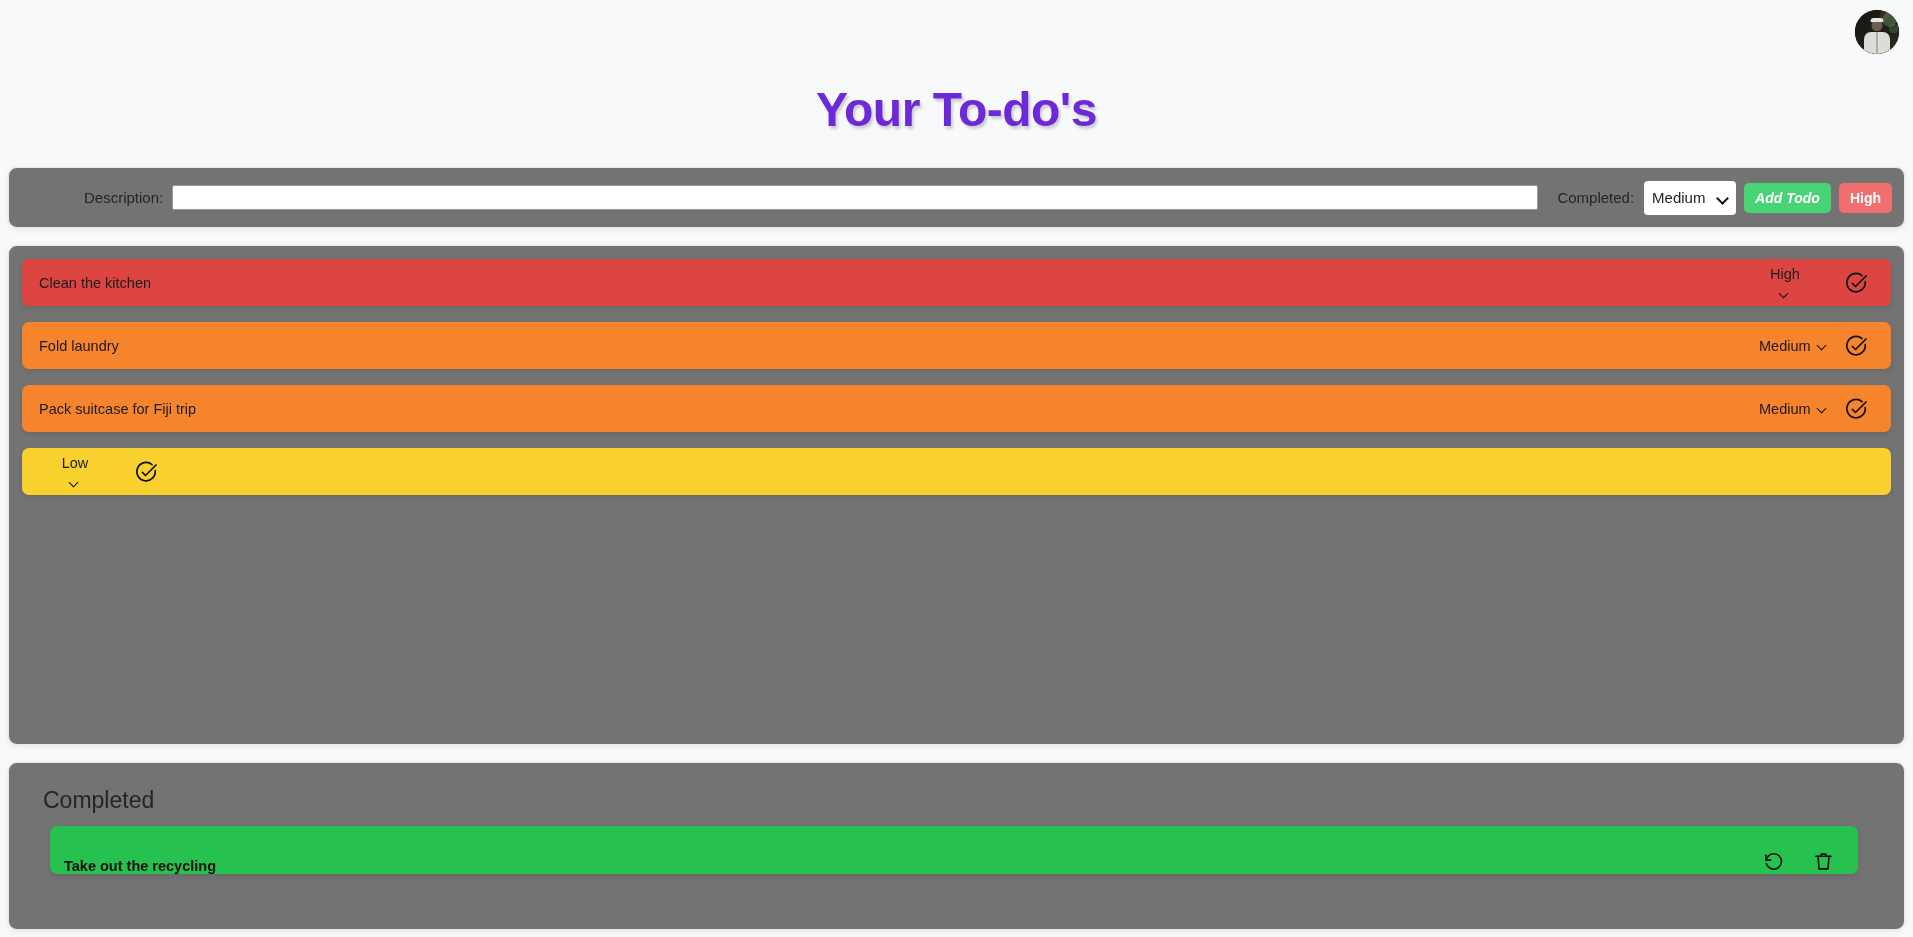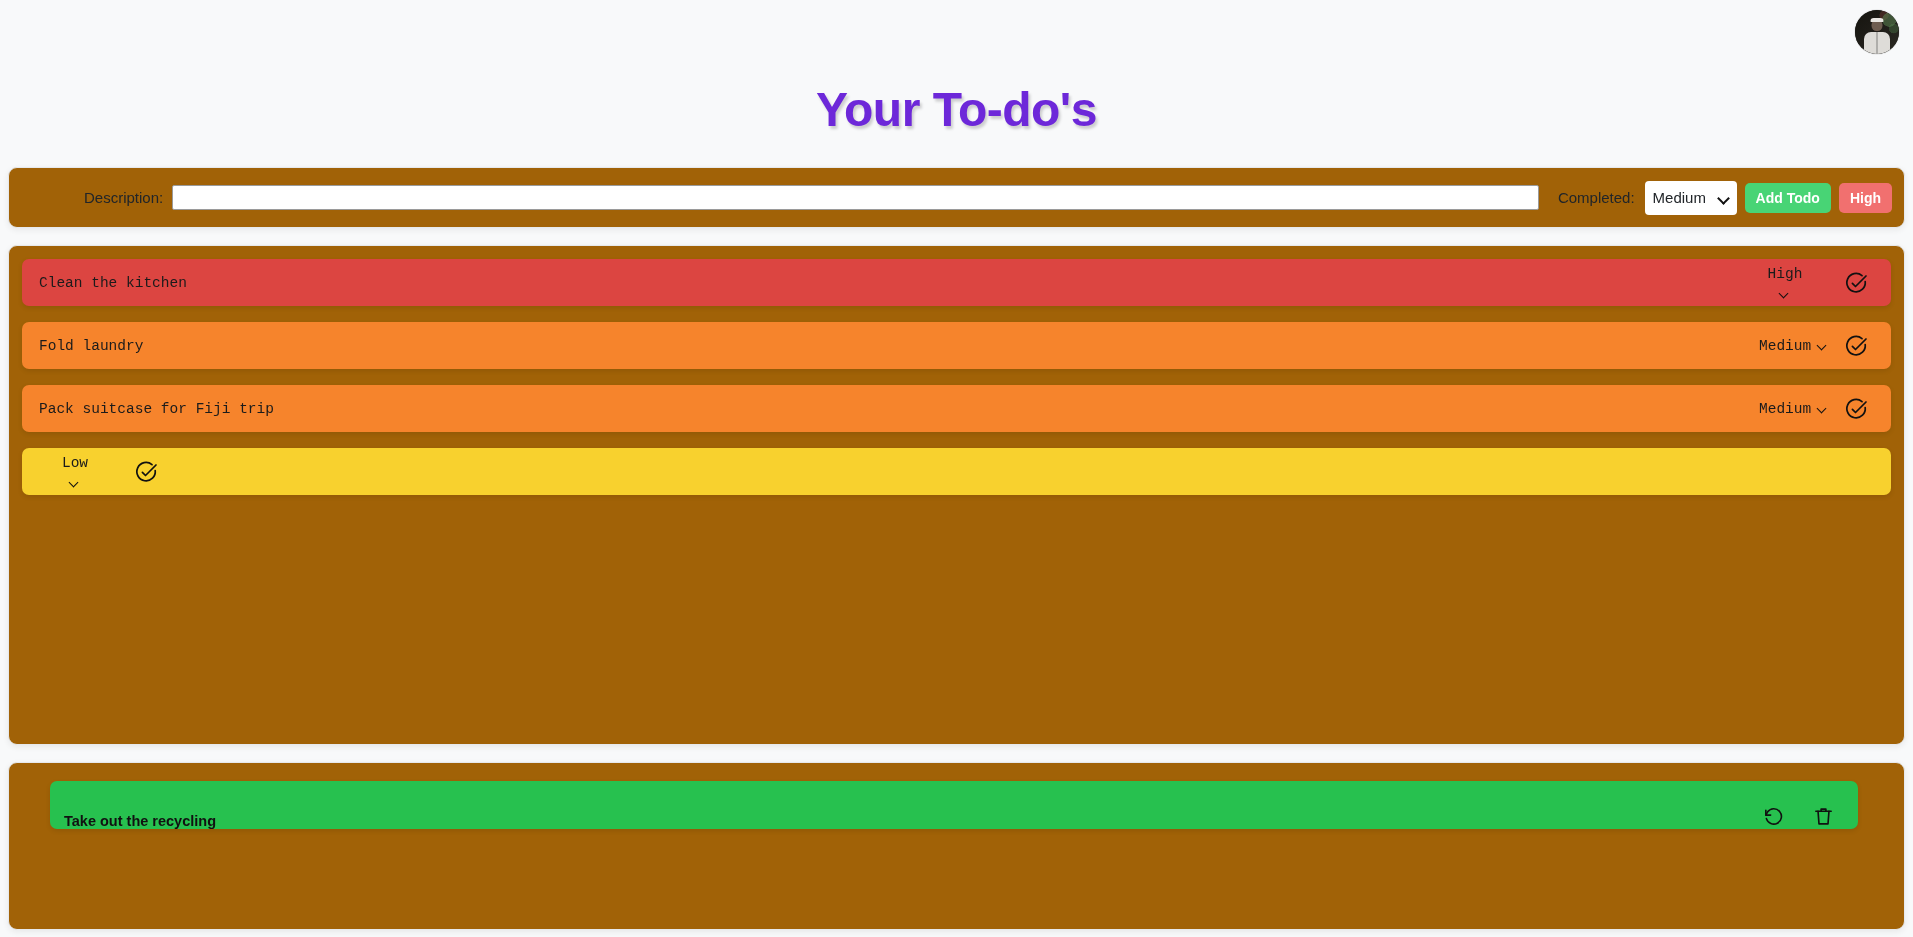--- a/index.html
+++ b/index.html
@@ -80,21 +80,21 @@
     font-size: 48px;
     font-weight: 700;
     color: #6d28d9;
     letter-spacing: -0.5px;
     text-shadow: 2px 3px 3px rgba(0,0,0,0.18);
   }
 
   
   .card {
     position: absolute;
-    background: #a16207;
+    background: #737373;
     border: 1px solid #e7e9ec;
     border-radius: 9px;
     box-shadow: 0 2px 6px rgba(0,0,0,0.07);
   }
 
   
   .form-card {
     left: 8px; top: 167px;
     width: 1897px; height: 61px;
     display: flex;
@@ -167,39 +167,38 @@
     border: none;
     border-radius: 5px;
     color: #ffffff;
     font-family: "Liberation Sans", sans-serif;
     font-size: 14px;
     font-weight: 700;
     padding: 0 11px;
     cursor: pointer;
     white-space: nowrap;
   }
-  .btn-add { background: #48d475; }
+  .btn-add { background: #48d475; font-style: italic; }
   .btn-reset { background: #f1706f; }
 
   
   .list-card {
     left: 8px; top: 245px;
     width: 1897px; height: 500px;
     padding: 13px;
   }
   .todo-row {
     position: relative;
     height: 47px;
     border-radius: 7px;
     margin-bottom: 16px;
     display: flex;
     align-items: center;
     padding: 0 22px 0 17px;
     box-shadow: 0 2px 5px rgba(0,0,0,0.10);
-    font-family: Liberation Mono, monospace;
   }
   .todo-row:last-child { margin-bottom: 0; }
   .todo-text {
     font-size: 14.5px;
     color: #1b1b1b;
     flex: 1 1 auto;
   }
   .row-select {
     display: flex;
     align-items: center;
@@ -347,20 +346,21 @@
         <svg width="24" height="24" viewBox="0 0 24 24" fill="none" stroke="#111" stroke-width="1.7" stroke-linecap="round" stroke-linejoin="round">
           <path d="M21.2 10.5A9.2 9.2 0 1 1 18 4.6"></path>
           <polyline points="22 5 11.5 15.5 8.4 12.4"></polyline>
         </svg>
       </button>
     </div>
 
   </div>
 
   <div class="card completed-card">
+    <div class="completed-title">Completed</div>
     <div class="done-row">
       <span class="done-text">Take out the recycling</span>
       <div class="done-actions">
         <button class="icon-btn">
           <svg width="23" height="23" viewBox="0 0 24 24" fill="none" stroke="#111" stroke-width="1.7" stroke-linecap="round" stroke-linejoin="round">
             <path d="M4 5.5v5h5"></path>
             <path d="M4.6 14.2a8 8 0 1 0 1.3-7.1L4 10.5"></path>
           </svg>
         </button>
         <button class="icon-btn">

